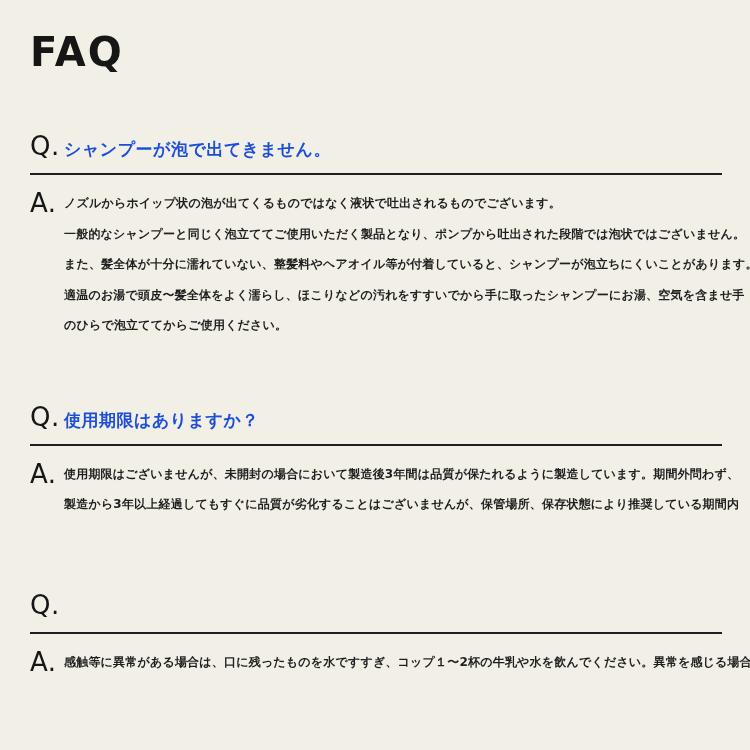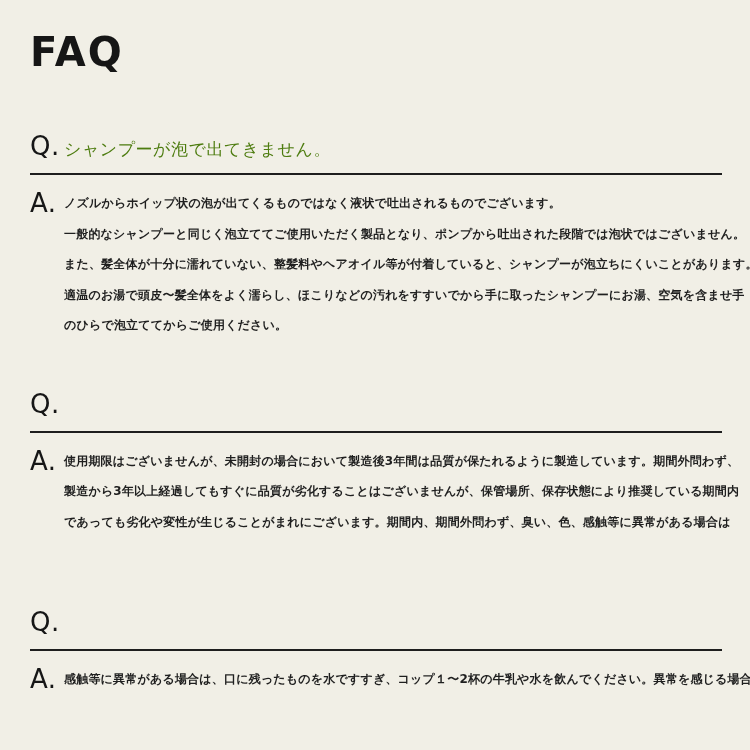--- a/index.html
+++ b/index.html
@@ -37,23 +37,23 @@
   }
   .q-prefix {
     font-size: 26px;
     font-weight: 500;
     letter-spacing: 0.5px;
     color: #161616;
     flex: 0 0 34px;
   }
   .q-text {
     font-size: 17px;
-    font-weight: 400;
+    font-weight: 700;
     letter-spacing: 0.5px;
-    color: #4d7c0f;
+    color: #1d4ed8;
     white-space: nowrap;
     margin-top: 20px;
   }
   .divider {
     border: none;
     border-top: 2px solid #1e1e1e;
     margin: 12px 0 0 0;
   }
   .a-row {
     display: flex;
@@ -99,28 +99,28 @@
         <div class="a-line">また、髪全体が十分に濡れていない、整髪料やヘアオイル等が付着していると、シャンプーが泡立ちにくいことがあります。</div>
         <div class="a-line">適温のお湯で頭皮〜髪全体をよく濡らし、ほこりなどの汚れをすすいでから手に取ったシャンプーにお湯、空気を含ませ手</div>
         <div class="a-line">のひらで泡立ててからご使用ください。</div>
       </div>
     </div>
   </section>
 
   <section class="faq-section s2">
     <div class="q-row">
       <span class="q-prefix">Q.</span>
+      <span class="q-text">使用期限はありますか？</span>
     </div>
     <hr class="divider">
     <div class="a-row">
       <span class="a-prefix">A.</span>
       <div class="a-lines">
         <div class="a-line">使用期限はございませんが、未開封の場合において製造後3年間は品質が保たれるように製造しています。期間外問わず、</div>
         <div class="a-line">製造から3年以上経過してもすぐに品質が劣化することはございませんが、保管場所、保存状態により推奨している期間内</div>
-        <div class="a-line">であっても劣化や変性が生じることがまれにございます。期間内、期間外問わず、臭い、色、感触等に異常がある場合は</div>
       </div>
     </div>
   </section>
 
   <section class="faq-section s3">
     <div class="q-row">
       <span class="q-prefix">Q.</span>
     </div>
     <hr class="divider">
     <div class="a-row">

